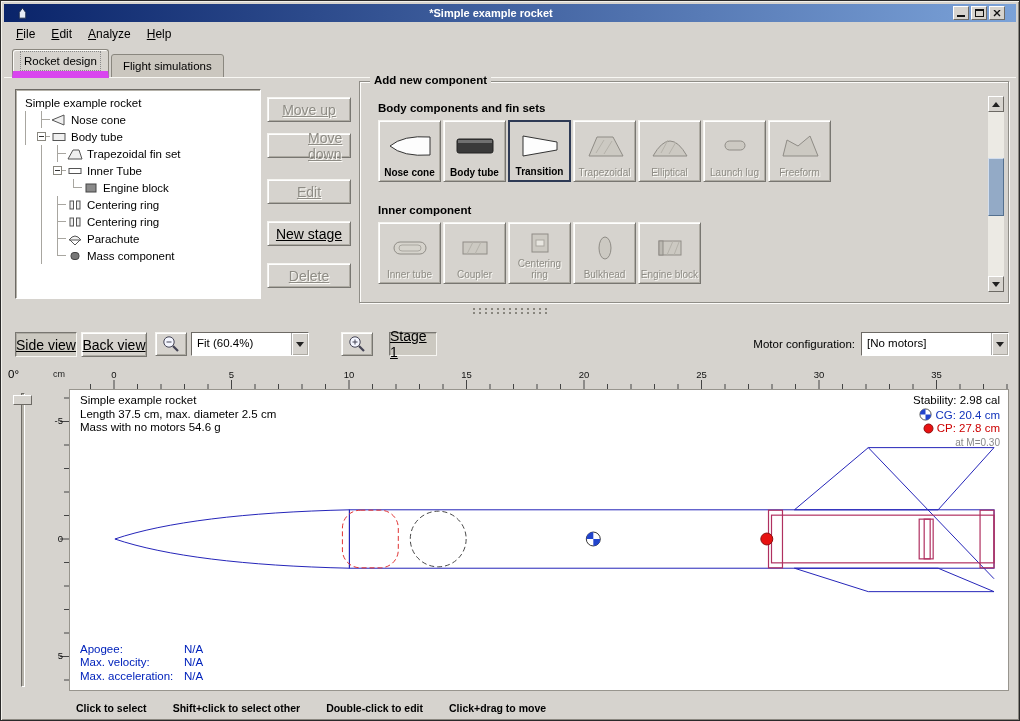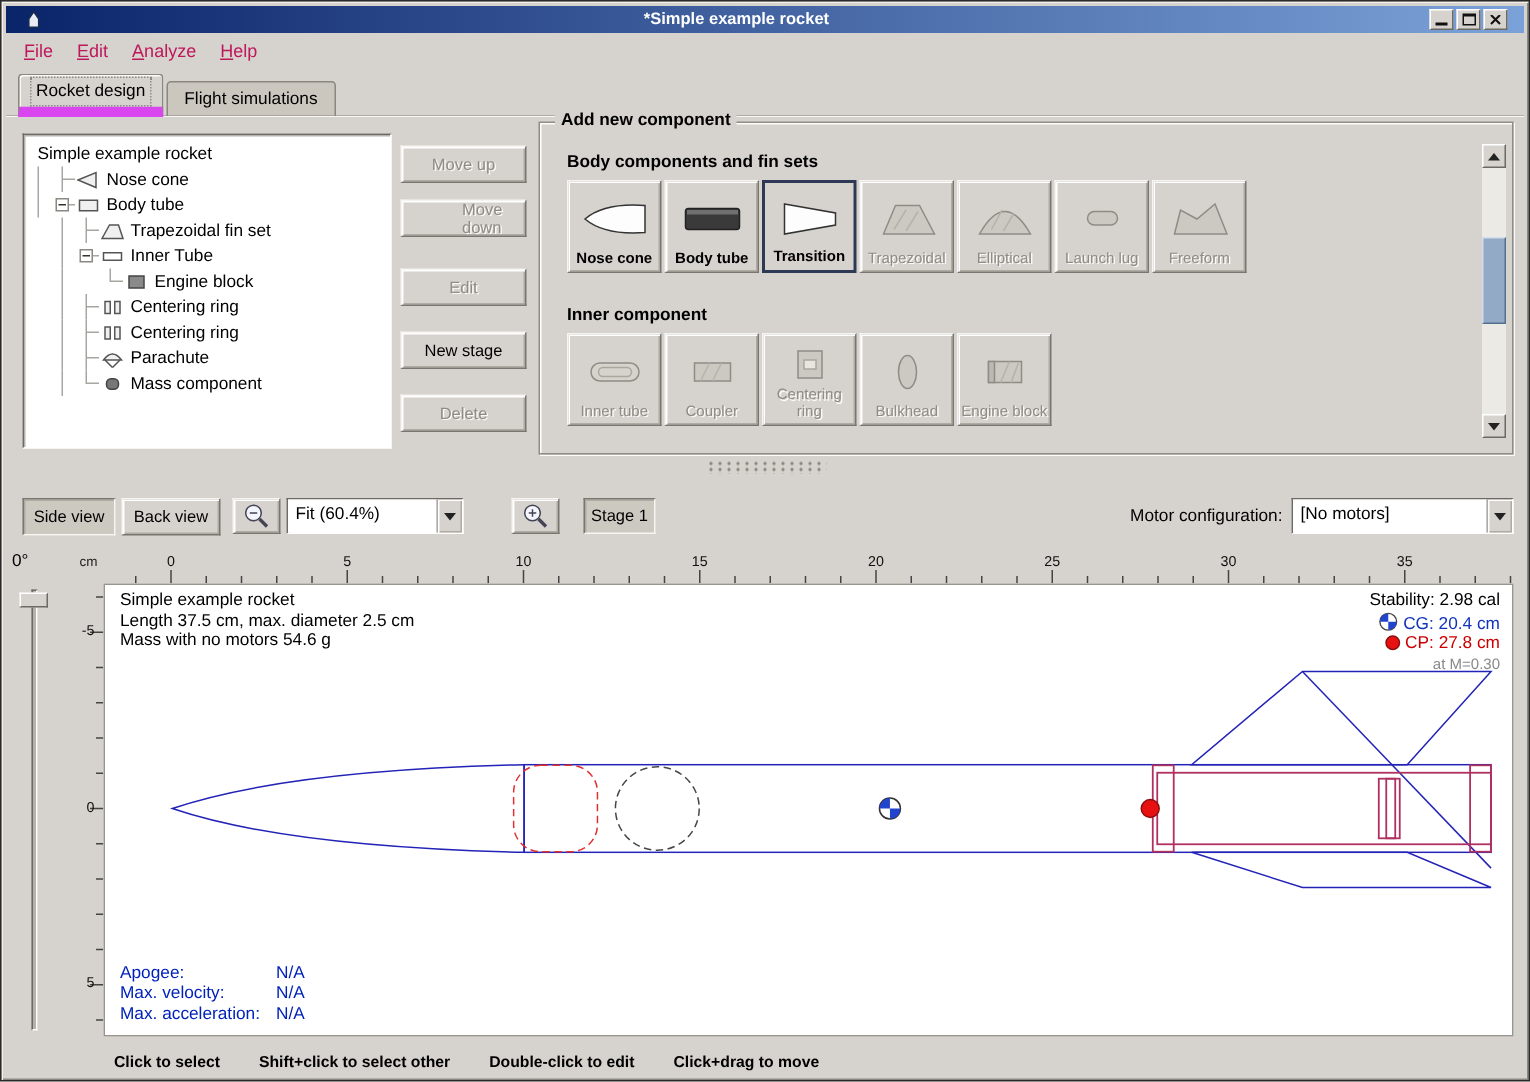--- a/index.html
+++ b/index.html
@@ -16,21 +16,21 @@
   .title-text { flex:1; text-align:center; color:#fff; font-size:11px; font-weight:bold; line-height:18px; }
   .win-controls { display:flex; gap:2px; }
   .win-btn { width:16px; height:14px; background:#d6d3ce; border:1px solid; border-color:#fff #6d6a65 #6d6a65 #fff;
              display:flex; align-items:flex-end; justify-content:center; }
   .glyph-min { display:block; width:8px; height:2px; background:#111; margin-bottom:2px; }
   .glyph-max { display:block; width:9px; height:8px; border:1px solid #111; border-top-width:2px; margin-bottom:2px; }
   .win-btn.close { align-items:center; }
 
   
   .menubar { position:absolute; left:3px; top:21px; right:3px; height:23px; display:flex; align-items:center; padding-left:4px; }
-  .menu-item { font-size:12px; padding:2px 8px; color:#be185d; }
+  .menu-item { font-size:12px; padding:2px 8px; color:#000000; }
   .menu-item::first-letter { text-decoration:underline; }
 
   
   .tabstrip { position:absolute; top:46px; left:3px; right:3px; height:31px; display:flex; align-items:flex-end;
               padding-left:8px; border-bottom:1px solid #8a877f; }
   .tab { height:24px; padding:0 11px; display:flex; align-items:center; font-size:11.5px;
          background:#cbc7bf; border:1px solid #8a877f; border-bottom:1px solid #8a877f;
          border-radius:3px 3px 0 0; margin-right:2px; margin-bottom:-1px; }
   .tab.active { height:29px; background:#d6d3ce; border-bottom:7px solid #d946ef; z-index:5;
                 box-shadow: inset 1px 1px 0 #fbfaf7; }
@@ -50,21 +50,21 @@
           background-position:7px 0,8px 8px; background-size:1px 9px,8px 1px; background-repeat:no-repeat; }
   .tg-b { background-image:linear-gradient(#a8a6a0,#a8a6a0); background-position:12px 8px; background-size:4px 1px; background-repeat:no-repeat; }
   .xbox { position:absolute; left:3px; top:4px; width:9px; height:9px; background:#fff; border:1px solid #8a8880; }
   .xbox::after { content:""; position:absolute; left:1px; right:1px; top:3px; height:1px; background:#333; }
   .ticon { width:18px; flex:0 0 18px; display:flex; align-items:center; justify-content:center; }
   .tlabel { padding-left:3px; }
 
   
   .btn { background:#d6d3ce; border:1px solid; border-color:#f6f5f1 #787671 #787671 #f6f5f1;
          box-shadow: inset 1px 1px 0 #fff, inset -1px -1px 0 #aeaba3;
-         display:flex; align-items:center; justify-content:center; font-size:11px; color:#000; }
+         display:flex; align-items:center; justify-content:center; font-size:14px; color:#000;text-decoration:underline; }
   .btn.disabled { color:#8e8c85; text-shadow:1px 1px 0 #fbfaf6; }
   .btn.pressed { border-color:#787671 #f6f5f1 #f6f5f1 #787671; box-shadow: inset 1px 1px 0 #aeaba3; background:#ccc9c1; }
   .abtn { position:absolute; left:266px; width:84px; height:25px; }
 
   
   .groupbox { position:absolute; left:358px; top:80px; width:650px; height:222px;
               border:1px solid #8f8d87; box-shadow: inset 1px 1px 0 #fdfcfa, 1px 1px 0 #fdfcfa; }
   .gb-label { position:absolute; top:-8px; left:10px; background:#d6d3ce; padding:0 4px; font-weight:bold; font-size:11.5px; }
   .section-label { position:absolute; left:18px; font-weight:bold; font-size:11.5px; }
   .prow { position:absolute; left:18px; display:flex; gap:2px; }

